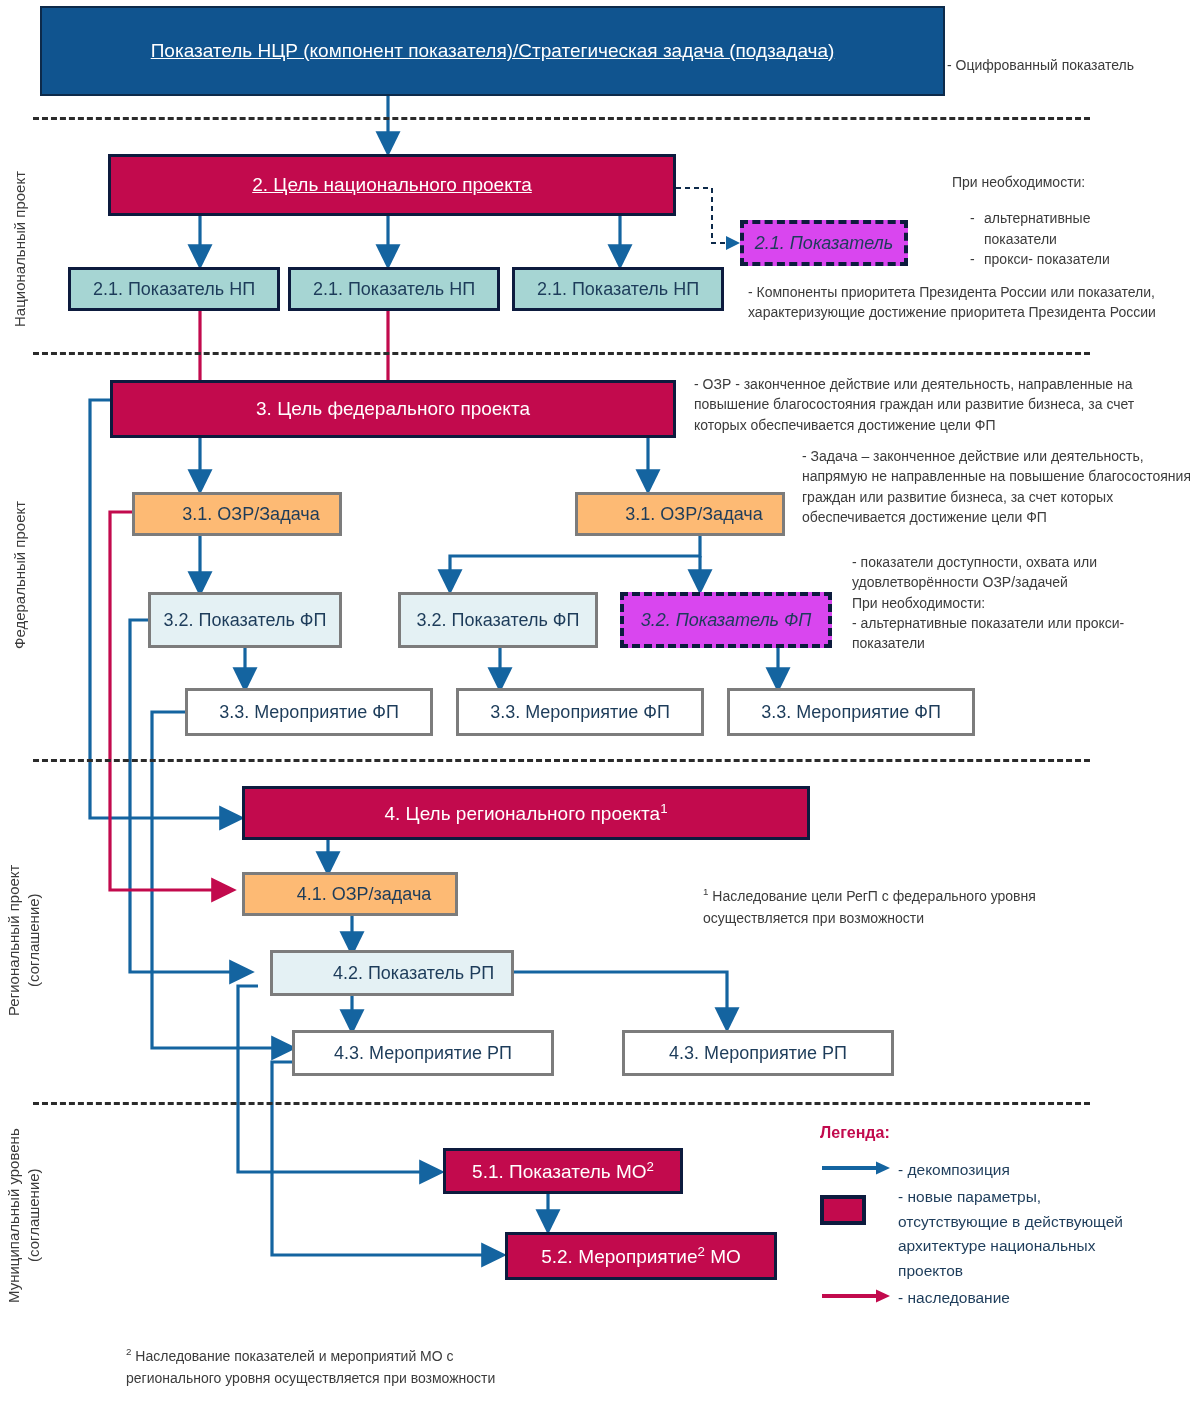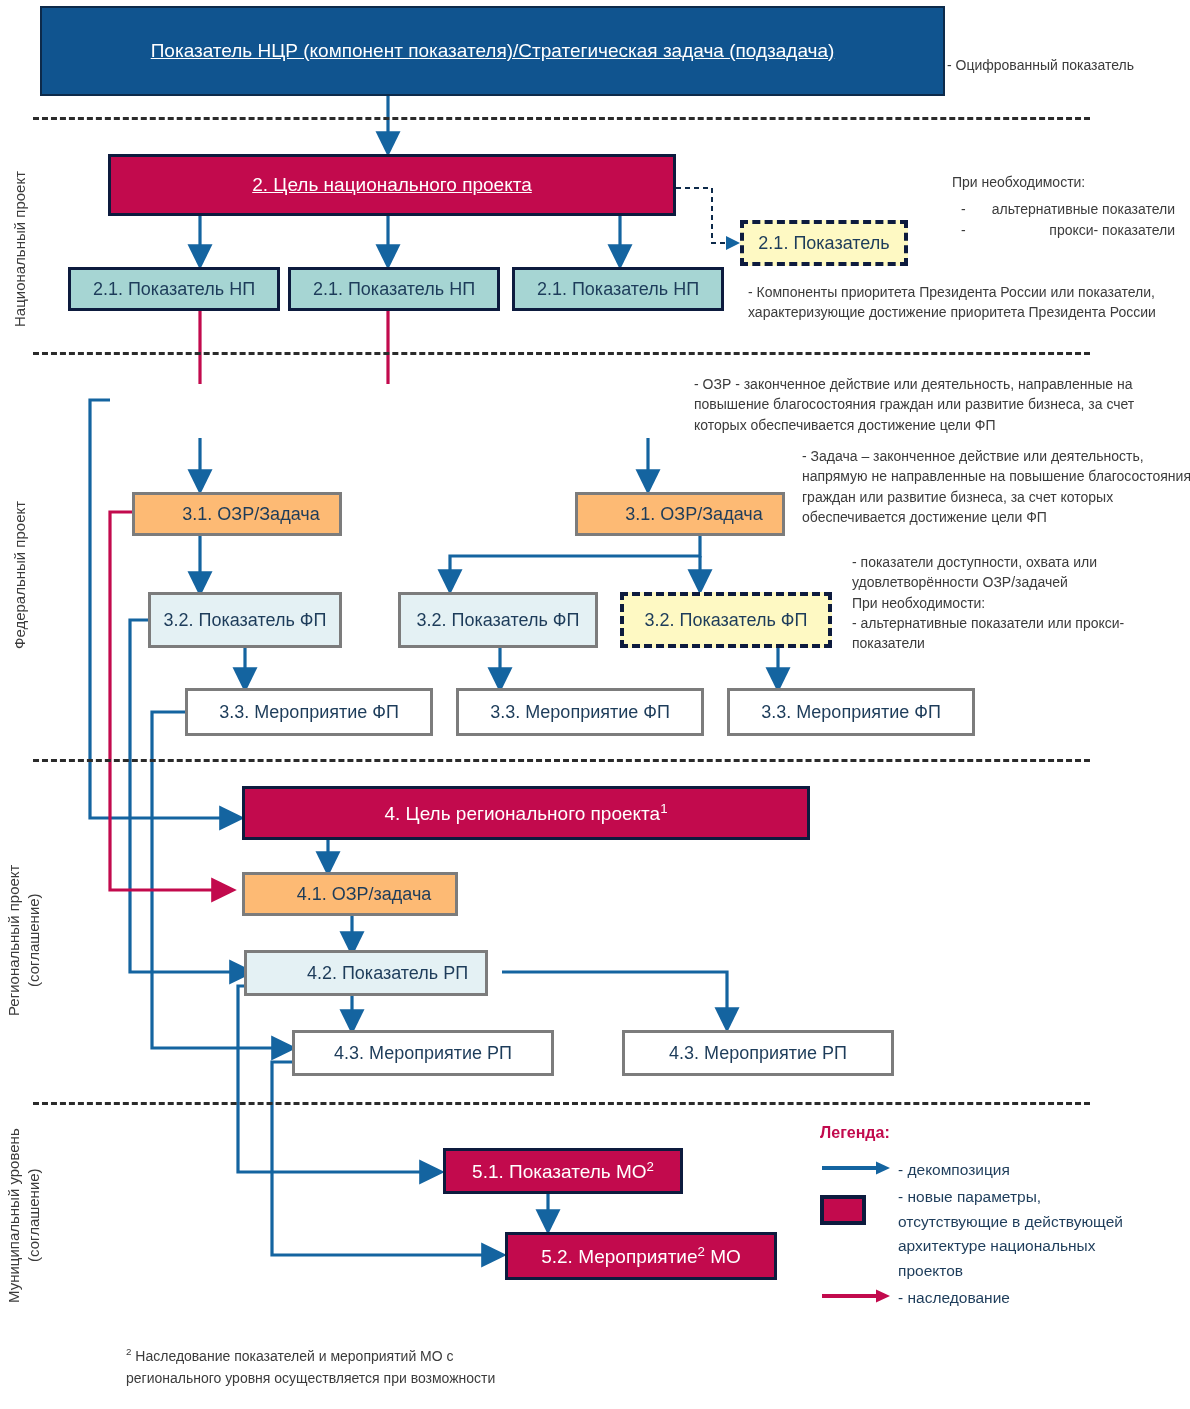--- a/index.html
+++ b/index.html
@@ -46,24 +46,25 @@
 
   
   .box-teal {
     background:#a6d5d3;
     border:3px solid #0d1b3e;
     color:#1d3c5a;
     font-size:18px;
   }
   
   .box-teal-dashed {
-    background:#fef9c3;
+    background:#d946ef;
     border:4px dashed #0d1b3e;
     color:#1d3c5a;
     font-size:18px;
+    font-style:italic;
   }
   
   .box-mint {
     background:#fdba74;
     border:3px solid #7c7c7c;
     color:#1d3c5a;
     font-size:18px;
     padding-left:28px;
   }
   
@@ -82,21 +83,21 @@
   }
 
   
   .annot {
     position:absolute;
     color:#3b3b3b;
     font-size:14px;
     line-height:1.45;
     z-index:4;
   }
-  .annot ul { margin:7px; padding:0; list-style:none;text-align:right; }
+  .annot ul { margin:16px; padding:0; list-style:none; }
   .annot li { position:relative; padding-left:16px; }
   .annot li:before { content:"-"; position:absolute; left:2px; top:0; }
 
   
   .band {
     position:absolute;
     color:#3b3b3b;
     font-size:15px;
     writing-mode: vertical-rl;
     transform: rotate(180deg);
@@ -238,20 +239,23 @@
   <div class="annot" style="left:952px; top:172px; width:230px;">
     <div>При необходимости:</div>
     <ul>
       <li>альтернативные показатели</li>
       <li>прокси- показатели</li>
     </ul>
   </div>
 
   <div class="annot" style="left:748px; top:282px; width:440px;">-  Компоненты приоритета Президента России или показатели, характеризующие достижение приоритета Президента России</div>
 
+  <div class="node box-crimson" style="left:110px; top:380px; width:566px; height:58px;">
+    <span class="lbl">3. Цель федерального проекта</span>
+  </div>
 
   <div class="node box-mint" style="left:132px; top:492px; width:210px; height:44px;">
     <span class="lbl">3.1. ОЗР/Задача</span>
   </div>
   <div class="node box-mint" style="left:575px; top:492px; width:210px; height:44px;">
     <span class="lbl">3.1. ОЗР/Задача</span>
   </div>
 
   <div class="node box-pale" style="left:148px; top:592px; width:194px; height:56px;">
     <span class="lbl">3.2. Показатель ФП</span>
@@ -282,31 +286,34 @@
   </div>
 
   <div class="node box-crimson" style="left:242px; top:786px; width:568px; height:54px;">
     <span class="lbl"><span>4. Цель регионального проекта</span><sup class="sup">1</sup></span>
   </div>
 
   <div class="node box-mint" style="left:242px; top:872px; width:216px; height:44px;">
     <span class="lbl">4.1. ОЗР/задача</span>
   </div>
 
-  <div class="node box-pale" style="left:244px; top:950px; width:244px; height:46px;padding-left:43px;">
+  <div class="node box-pale" style="left:270px; top:950px; width:244px; height:46px;padding-left:43px;">
     <span class="lbl">4.2. Показатель РП</span>
   </div>
 
   <div class="node box-white" style="left:292px; top:1030px; width:262px; height:46px;">
     <span class="lbl">4.3. Мероприятие РП</span>
   </div>
   <div class="node box-white" style="left:622px; top:1030px; width:272px; height:46px;">
     <span class="lbl">4.3. Мероприятие РП</span>
   </div>
 
+  <div class="footnote" style="left:703px; top:884px; width:400px;">
+    <sup>1</sup><span> Наследование цели РегП с федерального уровня осуществляется при возможности</span>
+  </div>
 
   <div class="node box-crimson" style="left:443px; top:1148px; width:240px; height:46px;">
     <span class="lbl"><span>5.1. Показатель МО</span><sup class="sup">2</sup></span>
   </div>
 
   <div class="node box-crimson" style="left:505px; top:1232px; width:272px; height:48px;">
     <span class="lbl"><span>5.2. Мероприятие</span><sup class="sup">2</sup><span> МО</span></span>
   </div>
 
   <div id="legend" style="left:820px; top:1124px; width:345px;">

